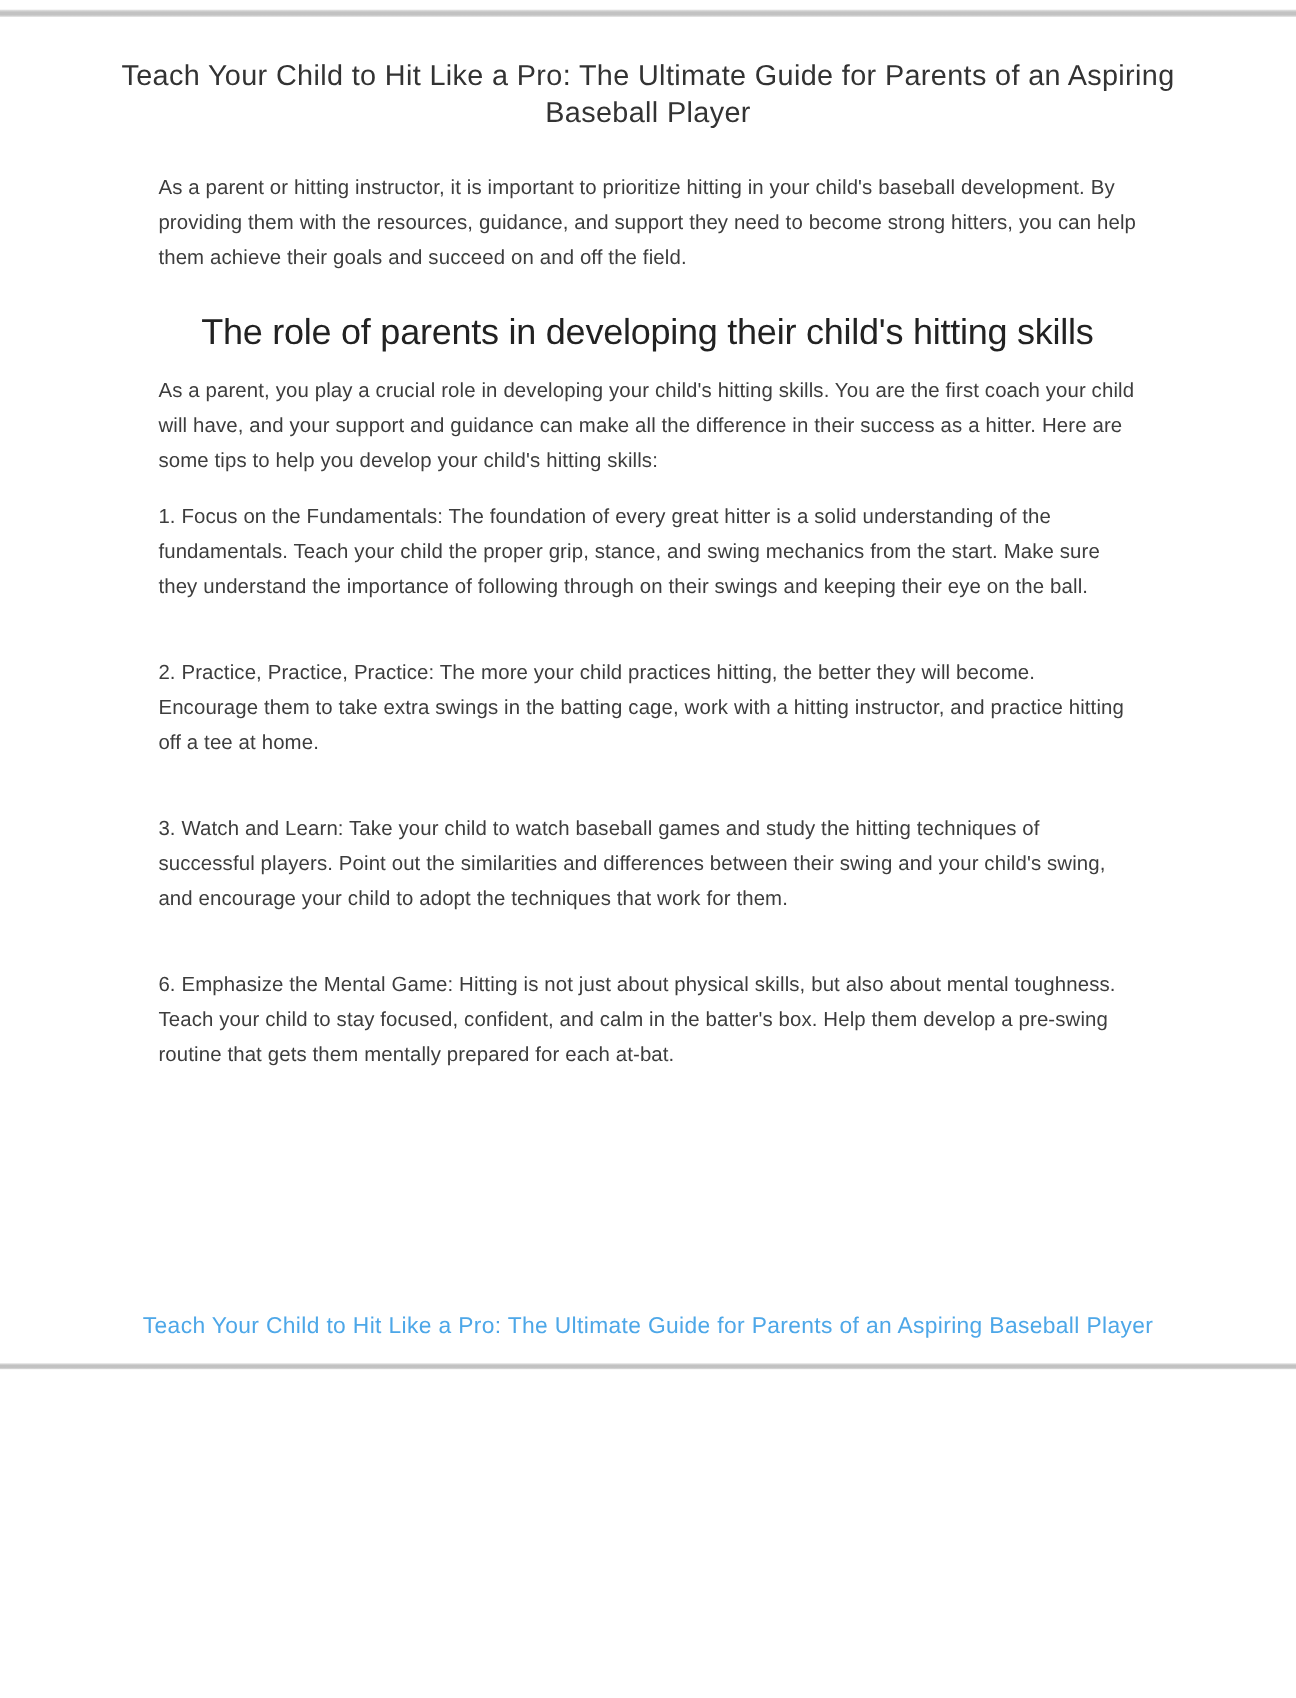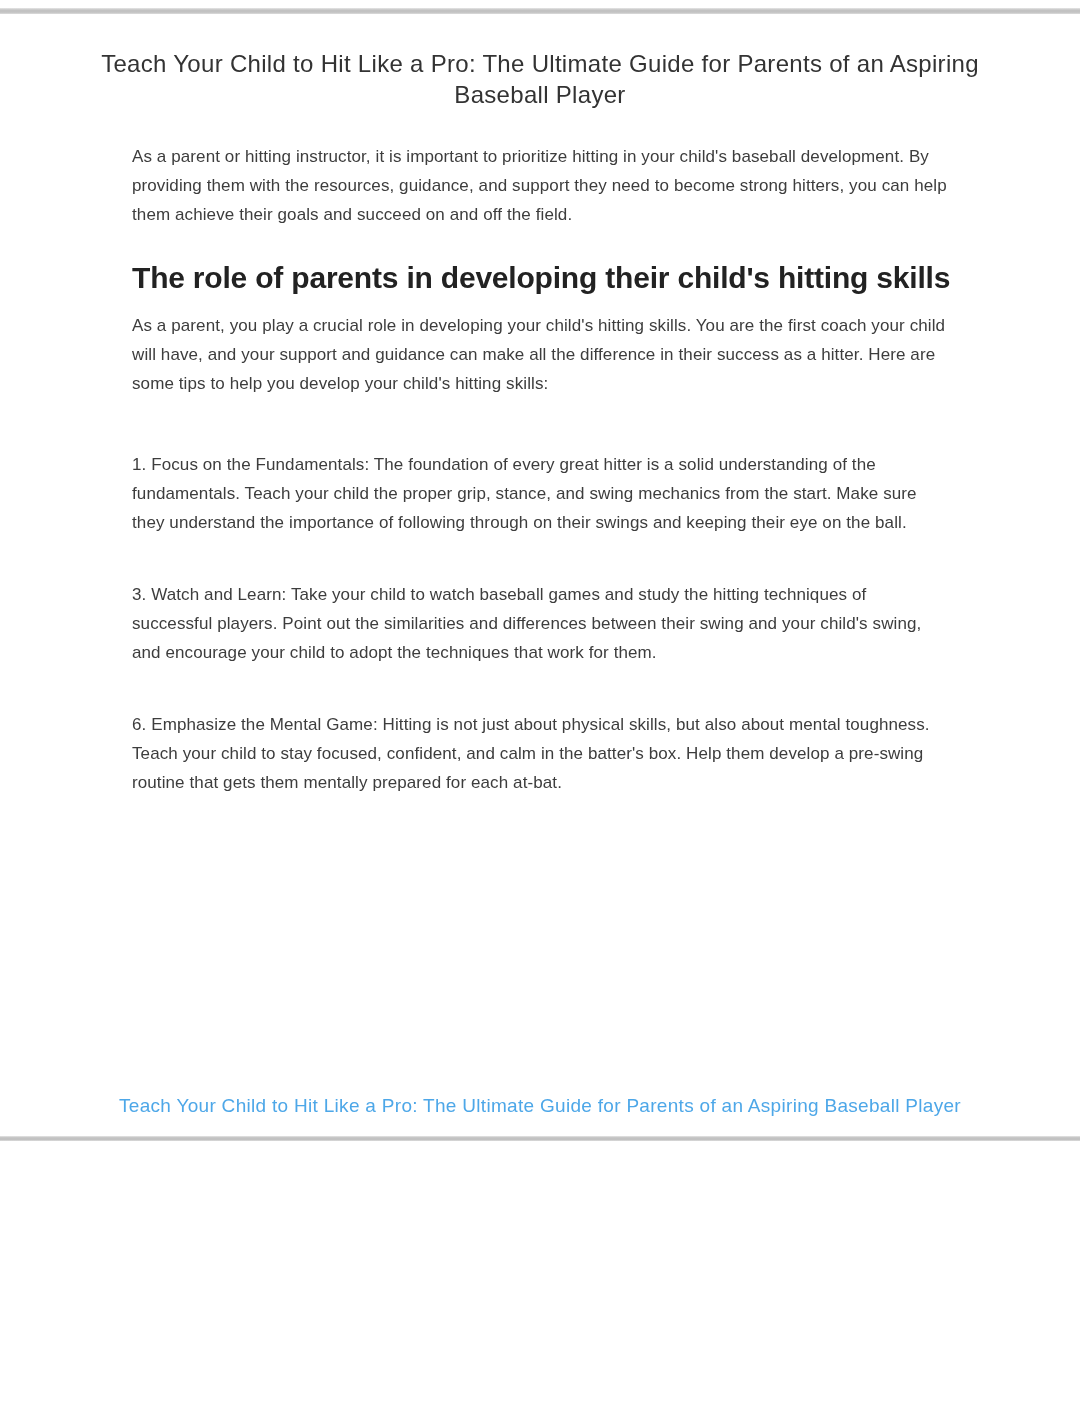--- a/index.html
+++ b/index.html
@@ -51,30 +51,31 @@
     line-height: 29px;
     font-weight: 400;
     letter-spacing: 0.1px;
     color: var(--body-text);
   }
   p.intro {
     margin-top: 32px;
     margin-bottom: 0;
   }
   h2.heading {
-    margin: 30px 0 14px;
+    margin: 30px 16px 14px;
     font-size: 30px;
     line-height: 38px;
-    font-weight: 700;
+    font-weight: 400;
     letter-spacing: -0.2px;
     white-space: nowrap;
     color: var(--heading-text);
+    text-align: center;
   }
   p.lead {
-    margin-bottom: 52px;
+    margin-bottom: 18px;
   }
   a.footer-link {
     position: absolute;
     left: 0;
     right: 0;
     bottom: 28px;
     display: block;
     text-align: center;
     font-size: 19px;
     line-height: 20px;
@@ -96,20 +97,21 @@
   <div class="content">
 
     <p class="body-text intro">As a parent or hitting instructor, it is important to prioritize hitting in your child's baseball development. By providing them with the resources, guidance, and support they need to become strong hitters, you can help them achieve their goals and succeed on and off the field.</p>
 
     <h2 class="heading">The role of parents in developing their child's hitting skills</h2>
 
     <p class="body-text lead">As a parent, you play a crucial role in developing your child's hitting skills. You are the first coach your child will have, and your support and guidance can make all the difference in their success as a hitter. Here are some tips to help you develop your child's hitting skills:</p>
 
     <p class="body-text tip">1. Focus on the Fundamentals: The foundation of every great hitter is a solid understanding of the fundamentals. Teach your child the proper grip, stance, and swing mechanics from the start. Make sure they understand the importance of following through on their swings and keeping their eye on the ball.</p>
 
+    <p class="body-text tip">2. Practice, Practice, Practice: The more your child practices hitting, the better they will become. Encourage them to take extra swings in the batting cage, work with a hitting instructor, and practice hitting off a tee at home.</p>
 
     <p class="body-text tip">3. Watch and Learn: Take your child to watch baseball games and study the hitting techniques of successful players. Point out the similarities and differences between their swing and your child's swing, and encourage your child to adopt the techniques that work for them.</p>
 
 
     <p class="body-text tip">6. Emphasize the Mental Game: Hitting is not just about physical skills, but also about mental toughness. Teach your child to stay focused, confident, and calm in the batter's box. Help them develop a pre-swing routine that gets them mentally prepared for each at-bat.</p>
 
   </div>
 
   <a class="footer-link">Teach Your Child to Hit Like a Pro: The Ultimate Guide for Parents of an Aspiring Baseball Player</a>
 

